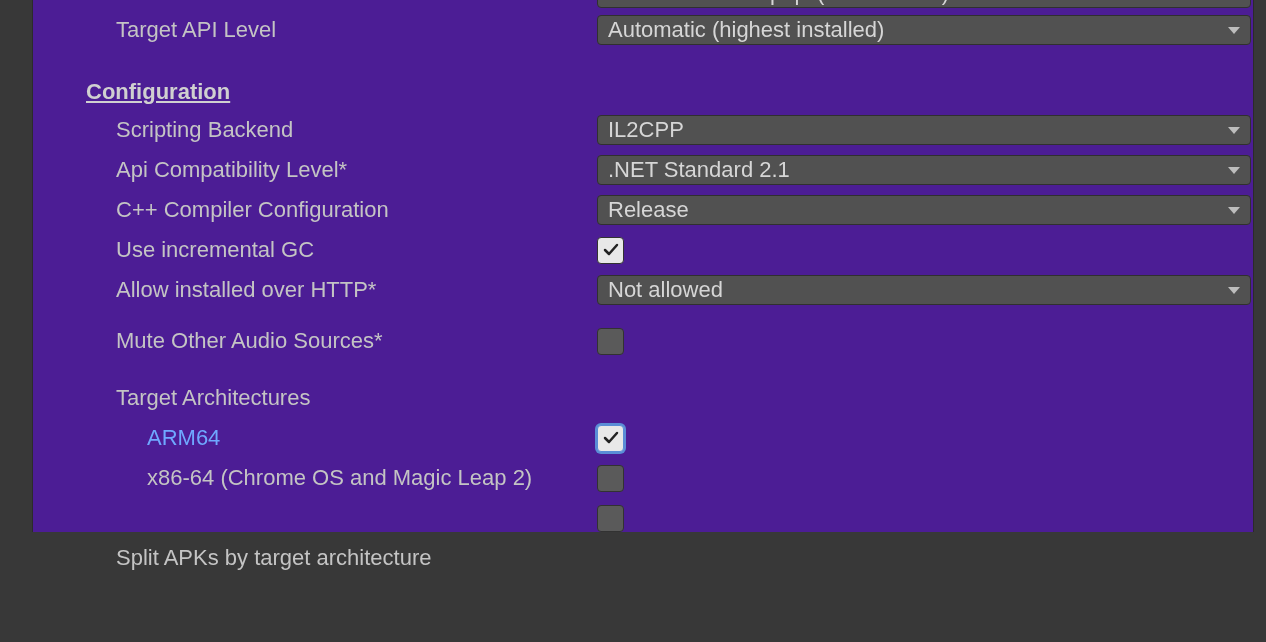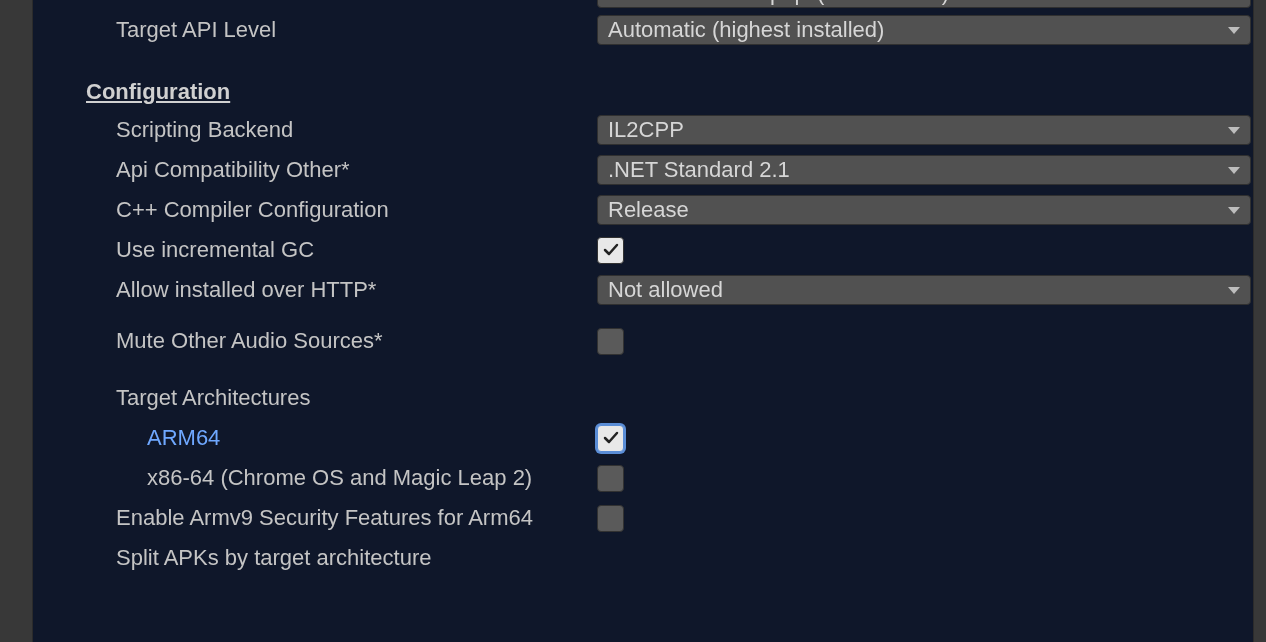--- a/index.html
+++ b/index.html
@@ -19,22 +19,22 @@
     height: 642px;
     background: #383838;
     border-left: 14px solid #383838;
     border-right: 14px solid #383838;
   }
   .panel {
     position: absolute;
     left: 18px;
     top: 0;
     width: 1222px;
-    height: 642px;
-    background: #0f172a;
+    height: 532px;
+    background: #4c1d95;
     border-left: 1px solid #2b2b2b;
     border-right: 1px solid #2b2b2b;
   }
   .row {
     position: relative;
     height: 40px;
     display: flex;
     align-items: center;
   }
   .label {
@@ -146,21 +146,21 @@
 
     <div class="row" style="top:30px;">
       <span class="label indent1">Scripting Backend</span>
       <div class="dropdown">
         <span class="value">IL2CPP</span>
         <span class="caret"></span>
       </div>
     </div>
 
     <div class="row" style="top:30px;">
-      <span class="label indent1">Api Compatibility Other*</span>
+      <span class="label indent1">Api Compatibility Level*</span>
       <div class="dropdown">
         <span class="value">.NET Standard 2.1</span>
         <span class="caret"></span>
       </div>
     </div>
 
 
     <div class="row" style="top:30px;">
       <span class="label indent1">C++ Compiler Configuration</span>
       <div class="dropdown">
@@ -213,21 +213,20 @@
 
 
     <div class="row" style="top:30px;">
       <span class="label indent2">x86-64 (Chrome OS and Magic Leap 2)</span>
       <div class="checkbox">
         
       </div>
     </div>
 
     <div class="row" style="top:30px;">
-      <span class="label indent1">Enable Armv9 Security Features for Arm64</span>
       <div class="checkbox">
         
       </div>
     </div>
 
     <div class="row" style="top:30px;">
       <span class="label indent1">Split APKs by target architecture</span>
     </div>
 
   </div>

